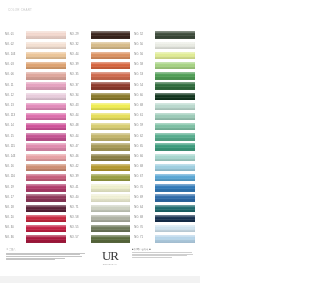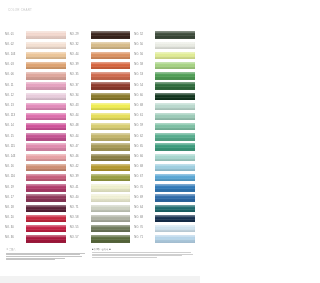--- a/index.html
+++ b/index.html
@@ -537,20 +537,24 @@
 
     <div class="foot-left">
       <div class="foot-head">※ご注意</div>
       <div class="foot-line w1"></div>
       <div class="foot-line w2"></div>
       <div class="foot-line w3"></div>
       <div class="foot-line w4"></div>
       <div class="foot-line w5"></div>
     </div>
 
+    <div class="logo">
+      <div class="logo-mark">UR</div>
+      <div class="logo-sub">ORIGINAL</div>
+    </div>
 
     <div class="foot-right">
       <div class="foot-head">■ お問い合わせ ■</div>
       <div class="foot-line fr1"></div>
       <div class="foot-line fr2"></div>
       <div class="foot-line fr3"></div>
       <div class="foot-line fr4"></div>
     </div>
 
   </div>

